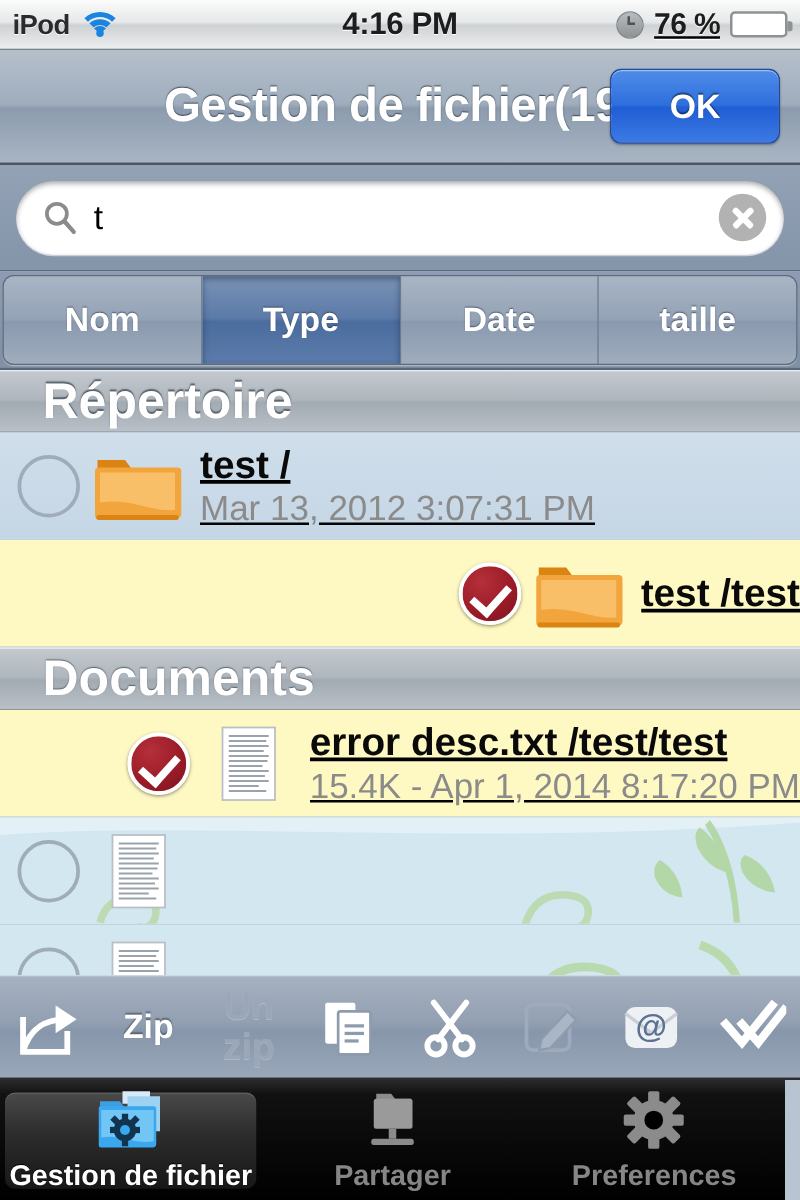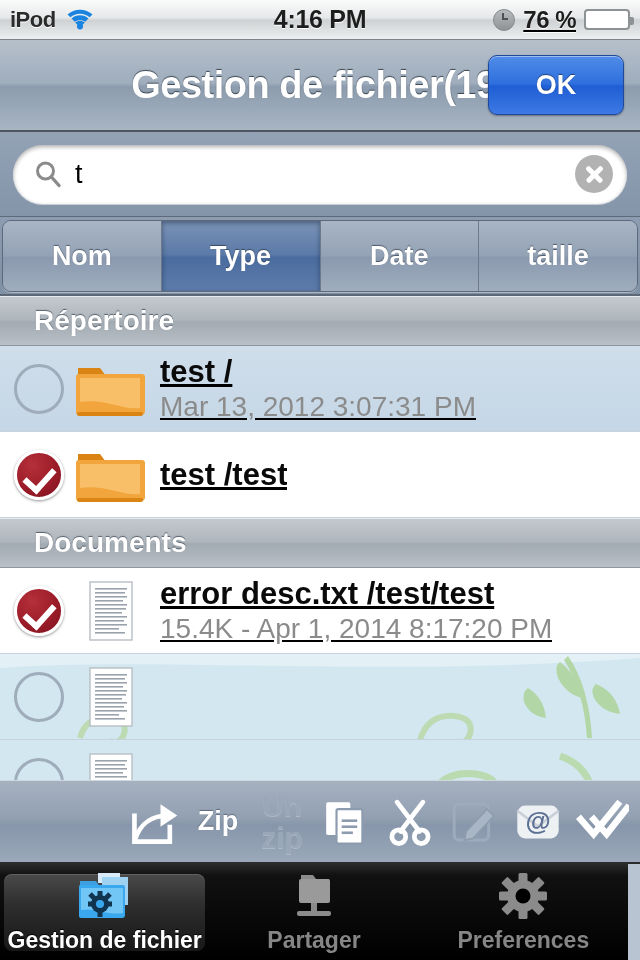--- a/index.html
+++ b/index.html
@@ -141,30 +141,30 @@
   
   .list {
     position: absolute; top: 296px; left: 0; right: 0; bottom: 180px;
     overflow: hidden;
     background: #dbe6ef;
   }
   .section-header {
     height: 50px; display: flex; align-items: center; padding-left: 34px;
     background: linear-gradient(to bottom, #c3c9ce 0%, #aeb5bc 48%, #a2aab2 52%, #b9c0c7 100%);
     border-top: 1px solid #e5eaee; border-bottom: 1px solid #8e969e;
-    font-size: 28px; font-weight: bold; color: #ffffff;
+    font-size: 40px; font-weight: bold; color: #ffffff;
     text-shadow: 0 -1px 1px rgba(70,80,92,.85);
   }
   .row {
     height: 86px; display: flex; align-items: center;
     padding-left: 14px; position: relative;
     border-bottom: 1px solid #c6d2dd;
   }
   .row.shade-a { background: linear-gradient(to bottom, #cfdeea, #c5d6e6); }
-  .row.shade-b { background: #ffffff; }
+  .row.shade-b { background: #fef9c3; justify-content: flex-end; }
   .row.deco {
     background: linear-gradient(to bottom, #d3e8f0 0%, #cfe6f0 100%);
   }
   .row.deco .leaves { position: absolute; inset: 0; overflow: hidden; pointer-events: none; }
 
   .check {
     width: 50px; height: 50px; flex: 0 0 50px; margin-right: 10px;
     border-radius: 50%; position: relative;
   }
   .check.off {
@@ -190,21 +190,21 @@
   }
   .rowsub {
     font-size: 28px; color: #8b8b8b; white-space: nowrap; line-height: 1.2;
   }
 
   
   .toolbar {
     position: absolute; bottom: 96px; left: 0; right: 0; height: 84px;
     background: linear-gradient(to bottom, #a6b1c0 0%, #93a0b2 45%, #8796aa 55%, #9aa8ba 100%);
     border-top: 1px solid #cfd7e0; border-bottom: 2px solid #2c2c2c;
-    display: flex; align-items: center; justify-content: flex-end;
+    display: flex; align-items: center; justify-content: space-between;
     padding: 16px 6px;
   }
   .tb-item {
     display: flex; align-items: center; justify-content: center;
     width: 64px; height: 64px;
   }
   .tb-text {
     color: #ffffff; font-size: 27px; font-weight: bold;
     text-shadow: 0 -1px 1px rgba(40,50,65,.5); line-height: 1;
   }

